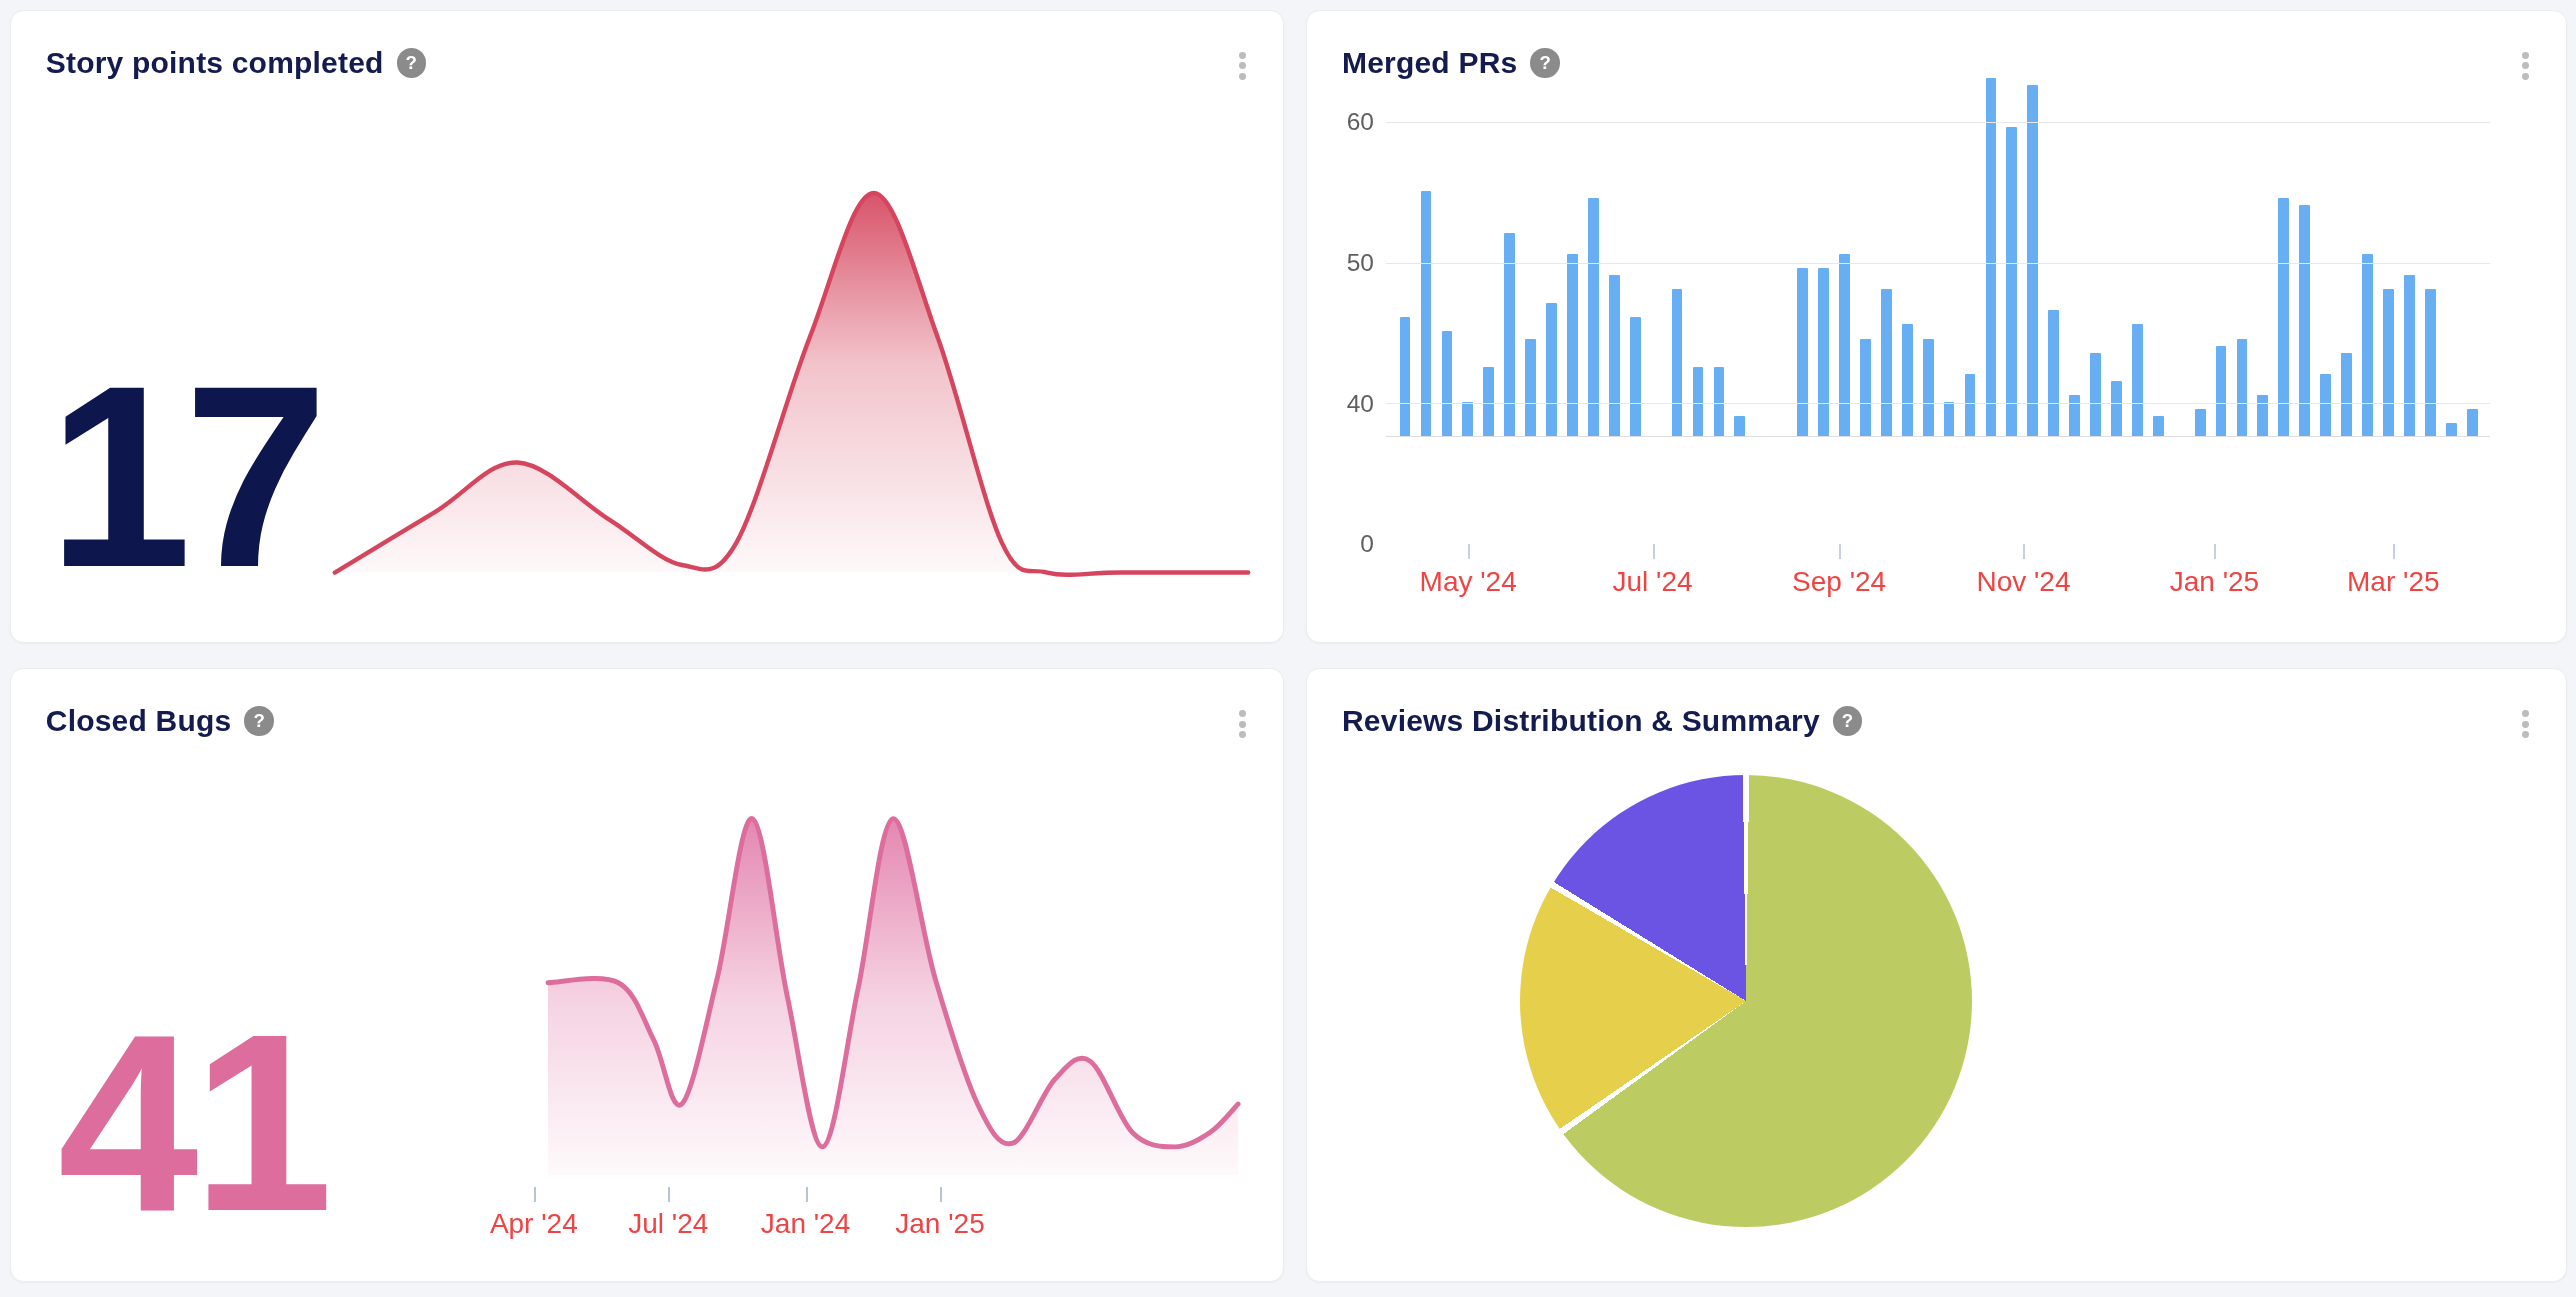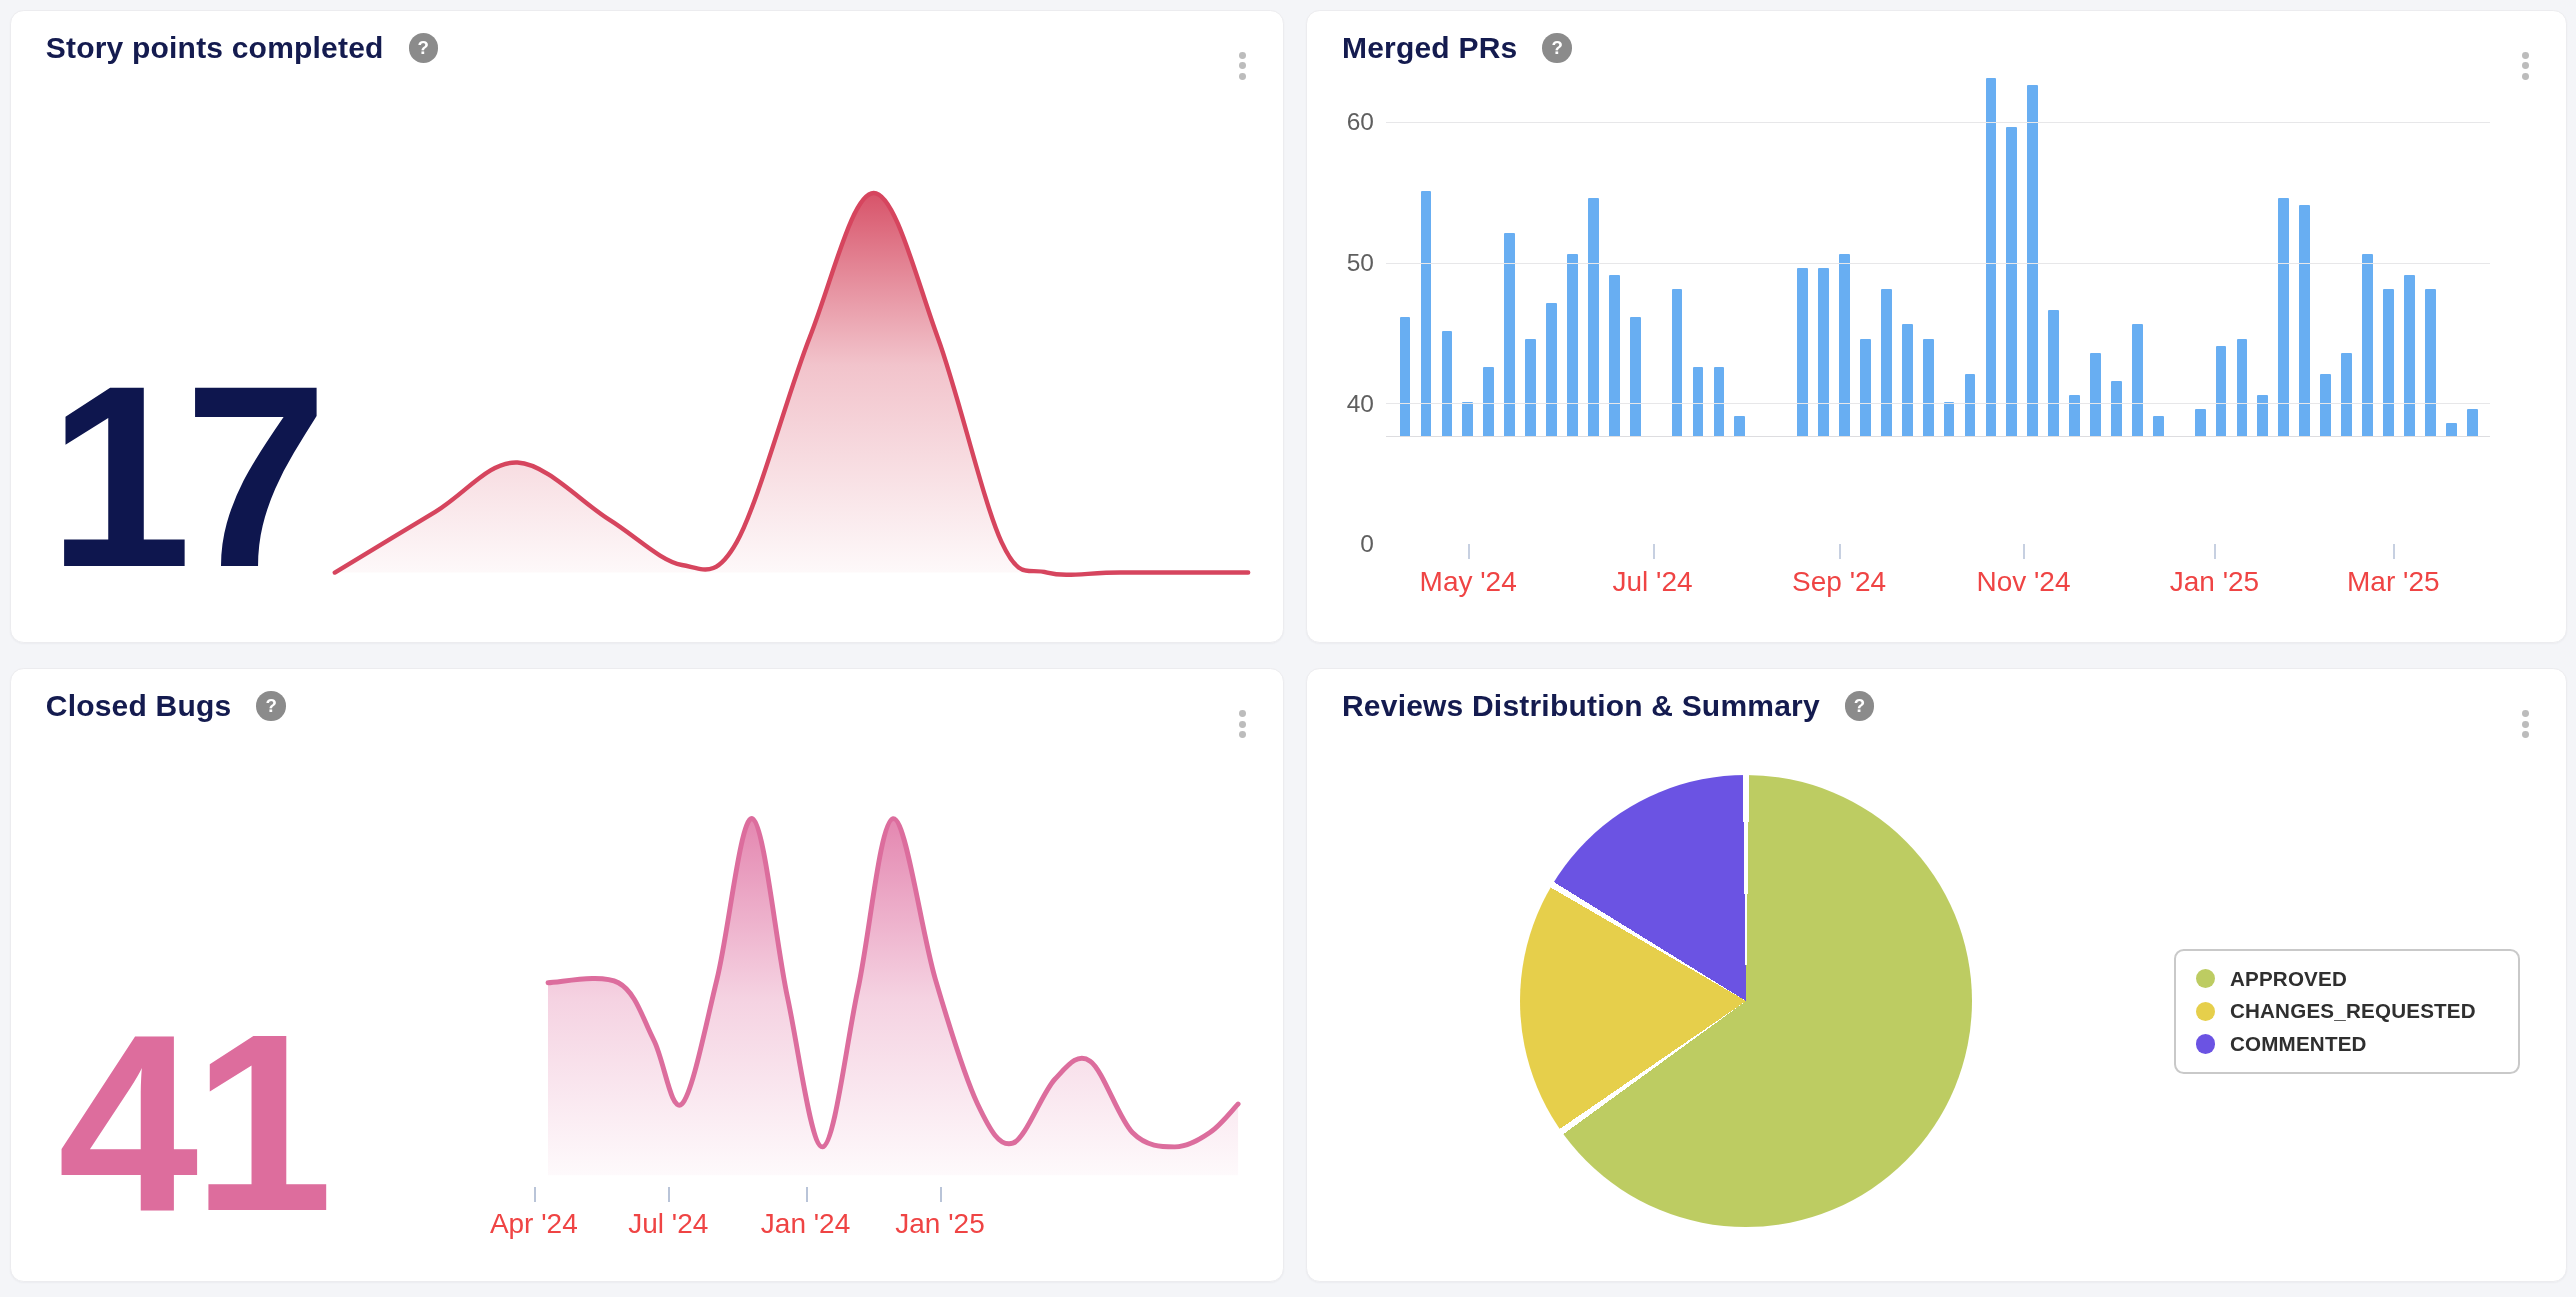--- a/index.html
+++ b/index.html
@@ -15,21 +15,21 @@
     background:#ffffff;
     border:1px solid #ececef;
     border-radius:13.7px;
     box-shadow:0 1px 2px rgba(20,20,40,0.04);
   }
   #card-story  { left:9.8px;   top:9.8px;  width:1274px; height:633px; }
   #card-prs    { left:1306px; top:9.8px;  width:1261px; height:633px; }
   #card-bugs   { left:9.8px;   top:668px; width:1274px; height:614px; }
   #card-pie    { left:1306px; top:668px; width:1261px; height:614px; }
 
-  .card-title-row { position:absolute; left:35px; top:20px; display:flex; align-items:center; gap:25px; }
+  .card-title-row { position:absolute; left:35px; top:35px; display:flex; align-items:center; gap:13px; }
   .card-title { font-size:30px; font-weight:700; color:#141b4f; letter-spacing:0.2px; }
   .help-icon {
     width:29.5px; height:29.5px; border-radius:50%;
     background:#8b8b8b; color:#ffffff;
     font-size:18.7px; font-weight:700;
     display:flex; align-items:center; justify-content:center;
     cursor:pointer; user-select:none;
   }
   .kebab { position:absolute; right:33px; top:37px; display:flex; flex-direction:column; gap:3.9px; padding:3.9px; cursor:pointer; }
   .kebab span { width:6.9px; height:6.9px; border-radius:50%; background:#bcbcbc; }
@@ -237,28 +237,14 @@
   <div class="card-title-row">
     <span class="card-title">Reviews Distribution &amp; Summary</span>
     <span class="help-icon">?</span>
   </div>
   <div class="kebab">
       <span></span>
       <span></span>
       <span></span>
     </div>
   <div id="pie" style="background: conic-gradient(rgb(255, 255, 255) 0deg, rgb(255, 255, 255) 0.8deg, rgb(189, 204, 98) 0.8deg, rgb(189, 204, 98) 233.92deg, rgb(255, 255, 255) 233.92deg, rgb(255, 255, 255) 234.72deg, rgb(255, 255, 255) 234.72deg, rgb(255, 255, 255) 235.52deg, rgb(230, 207, 75) 235.52deg, rgb(230, 207, 75) 300.16deg, rgb(255, 255, 255) 300.16deg, rgb(255, 255, 255) 300.96deg, rgb(255, 255, 255) 300.96deg, rgb(255, 255, 255) 301.76deg, rgb(107, 83, 227) 301.76deg, rgb(107, 83, 227) 359.2deg, rgb(255, 255, 255) 359.2deg, rgb(255, 255, 255) 360deg);"></div>
-  <div id="legend">
-      <div class="legend-item">
-        <span class="legend-dot" style="background: rgb(189, 204, 98);"></span>
-        <span class="legend-label">APPROVED</span>
-      </div>
-      <div class="legend-item">
-        <span class="legend-dot" style="background: rgb(230, 207, 75);"></span>
-        <span class="legend-label">CHANGES_REQUESTED</span>
-      </div>
-      <div class="legend-item">
-        <span class="legend-dot" style="background: rgb(107, 83, 227);"></span>
-        <span class="legend-label">COMMENTED</span>
-      </div>
-    </div>
 </section>
 
 
 </body></html>

